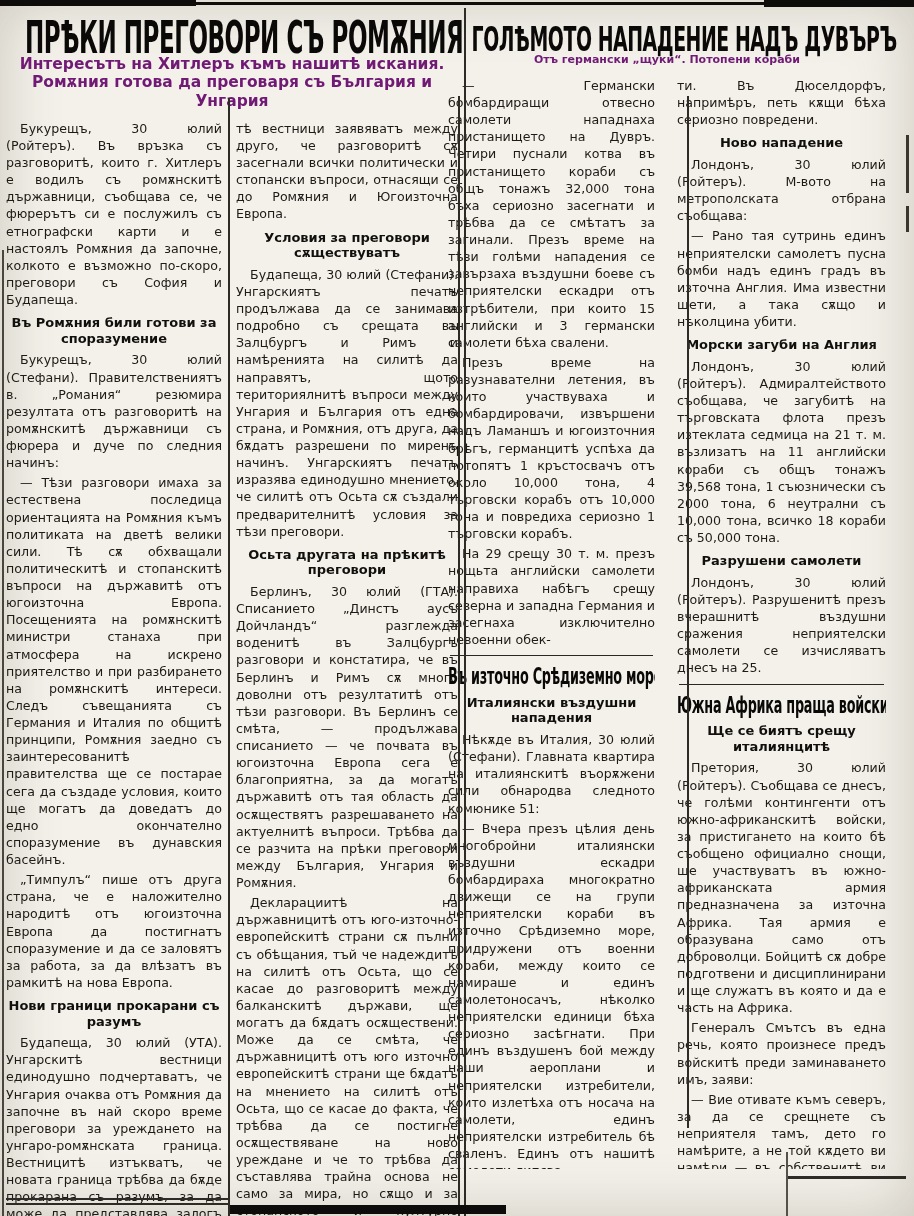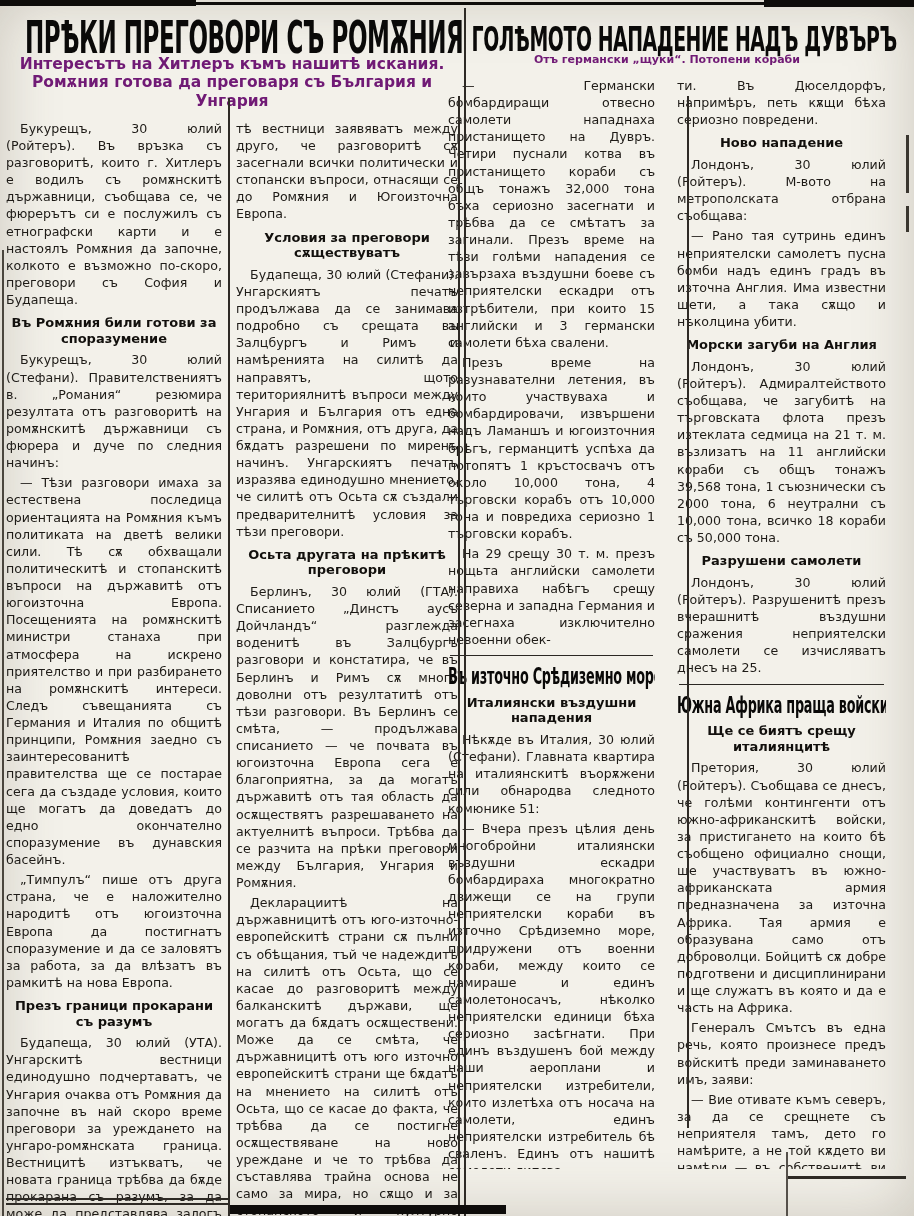--- a/index.html
+++ b/index.html
@@ -86,21 +86,21 @@
       <div class="headline left">ПРѢКИ ПРЕГОВОРИ СЪ РОМѪНИЯ</div>
     </div>
     <div class="subhead left">Интересътъ на Хитлеръ къмъ нашитѣ искания. Ромѫния готова да преговаря съ България и Унгария</div>
     <div class="cols">
       <div class="col">
           <div class="p">Букурещъ, 30 юлий (Ройтеръ). Въ връзка съ разговоритѣ, които г. Хитлеръ е водилъ съ ромѫнскитѣ държавници, съобщава се, че фюрерътъ си е послужилъ съ етнографски карти и е настоялъ Ромѫния да започне, колкото е възможно по-скоро, преговори съ София и Будапеща.</div>
           <div class="h">Въ Ромѫния били готови за споразумение</div>
           <div class="p">Букурещъ, 30 юлий (Стефани). Правителствениятъ в. „Романия“ резюмира резултата отъ разговоритѣ на ромѫнскитѣ държавници съ фюрера и дуче по следния начинъ:</div>
           <div class="p">— Тѣзи разговори имаха за естествена последица ориентацията на Ромѫния къмъ политиката на дветѣ велики сили. Тѣ сѫ обхващали политическитѣ и стопанскитѣ въпроси на държавитѣ отъ югоизточна Европа. Посещенията на ромѫнскитѣ министри станаха при атмосфера на искрено приятелство и при разбирането на ромѫнскитѣ интереси. Следъ съвещанията съ Германия и Италия по общитѣ принципи, Ромѫния заедно съ заинтересованитѣ правителства ще се постарае сега да създаде условия, които ще могатъ да доведатъ до едно окончателно споразумение въ дунавския басейнъ.</div>
           <div class="p it">„Тимпулъ“ пише отъ друга страна, че е наложително народитѣ отъ югоизточна Европа да постигнатъ споразумение и да се заловятъ за работа, за да влѣзатъ въ рамкитѣ на нова Европа.</div>
-          <div class="h">Презъ граници прокарани съ разумъ</div>
+          <div class="h">Нови граници прокарани съ разумъ</div>
           <div class="p">Будапеща, 30 юлий (УТА). Унгарскитѣ вестници единодушно подчертаватъ, че Унгария очаква отъ Ромѫния да започне въ най скоро време преговори за уреждането на унгаро-ромѫнската граница. Вестницитѣ изтъкватъ, че новата граница трѣбва да бѫде прокарана съ разумъ, за да може да представлява залогъ за траенъ миръ въ бѫдеще. Унгария, както и силитѣ отъ Осьта, желаятъ да установятъ новата граница чрезъ мирни преговори.</div>
         </div>
       <div class="col">
           <div class="p noind">тѣ вестници заявяватъ между друго, че разговоритѣ сѫ засегнали всички политически и стопански въпроси, отнасящи се до Ромѫния и Югоизточна Европа.</div>
           <div class="h">Условия за преговори сѫществуватъ</div>
           <div class="p">Будапеща, 30 юлий (Стефани). Унгарскиятъ печатъ продължава да се занимава подробно съ срещата въ Залцбургъ и Римъ и намѣренията на силитѣ да направятъ, щото териториялнитѣ въпроси между Унгария и България отъ една страна, и Ромѫния, отъ друга, да бѫдатъ разрешени по миренъ начинъ. Унгарскиятъ печатъ изразява единодушно мнението, че силитѣ отъ Осьта сѫ създали предварителнитѣ условия за тѣзи преговори.</div>
           <div class="h">Осьта другата на прѣкитѣ преговори</div>
           <div class="p">Берлинъ, 30 юлий (ГТА). Списанието „Динстъ аусъ Дойчландъ“ разглежда воденитѣ въ Залцбургъ разговори и констатира, че въ Берлинъ и Римъ сѫ много доволни отъ резултатитѣ отъ тѣзи разговори. Въ Берлинъ се смѣта, — продължава списанието — че почвата въ югоизточна Европа сега е благоприятна, за да могатъ държавитѣ отъ тая область да осѫществятъ разрешаването на актуелнитѣ въпроси. Трѣбва да се разчита на прѣки преговори между България, Унгария и Ромѫния.</div>
           <div class="p">Декларациитѣ на държавницитѣ отъ юго-източно-европейскитѣ страни сѫ пълни съ обѣщания, тъй че надеждитѣ на силитѣ отъ Осьта, що се касае до разговоритѣ между балканскитѣ държави, ще могатъ да бѫдатъ осѫществени. Може да се смѣта, че държавницитѣ отъ юго източно европейскитѣ страни ще бѫдатъ на мнението на силитѣ отъ Осьта, що се касае до факта, че трѣбва да се постигне осѫществяване на ново уреждане и че то трѣбва да съставлява трайна основа не само за мира, но сѫщо и за стопанското и културно развитие на балканскитѣ народи.</div>
         </div>

